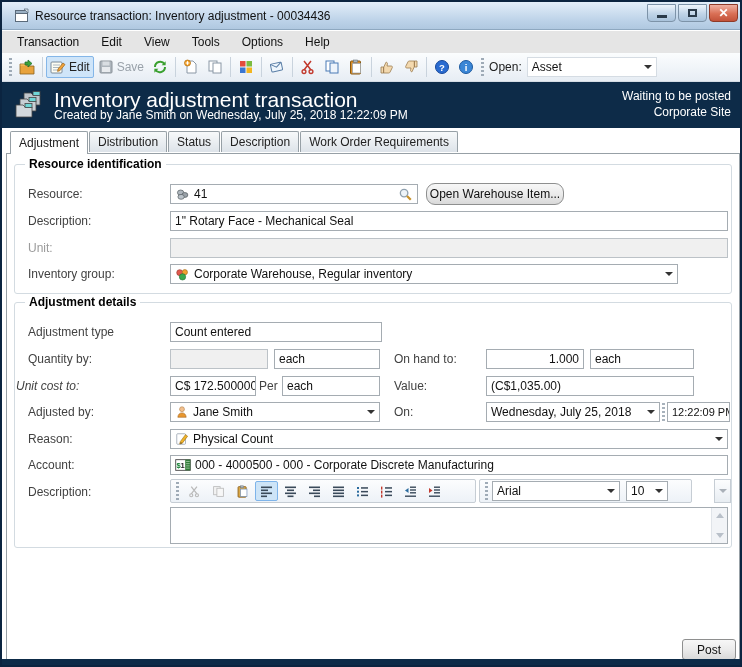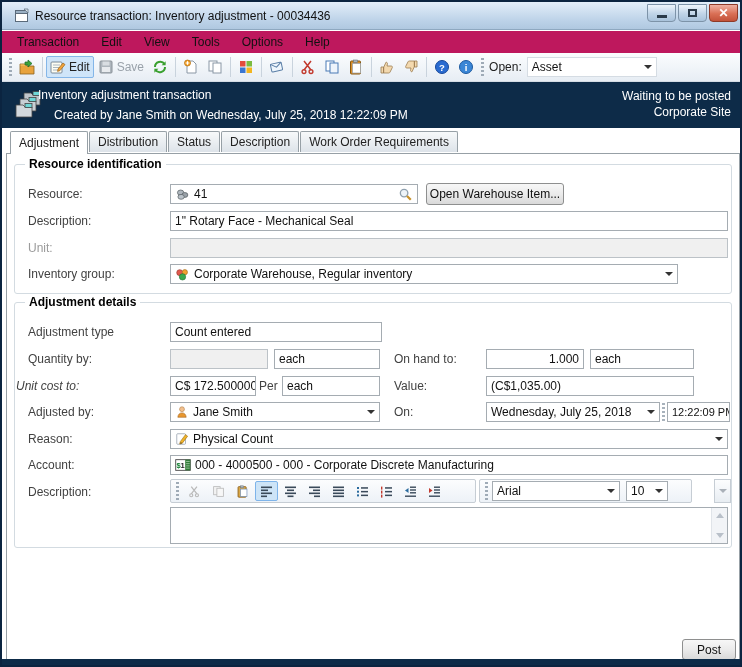--- a/index.html
+++ b/index.html
@@ -12,41 +12,41 @@
              background:linear-gradient(#e3eef9,#bcd2e8 70%,#b0c8e0);
              border-bottom:1px solid #8ea8c0; display:flex; align-items:center; padding-left:12px; }
   .titlebar .ttl{ font-size:12px; color:#111; margin-left:5px; }
   .winbtns{ position:absolute; right:2px; top:2px; display:flex; gap:2px; }
   .wbtn{ width:29px; height:18px; border:1px solid #7d93a8; border-radius:0 0 4px 4px;
          background:linear-gradient(#eef5fc,#c0d4e8 55%,#a9c2db); display:flex; align-items:center; justify-content:center; }
   .wbtn.close{ background:linear-gradient(#efb0a2,#d96f55 55%,#c2523a); border-color:#8e3a28; color:#fff; font-weight:bold; font-size:12px; }
   .glyph-min{ width:10px; height:3px; background:#2a3a4a; margin-top:7px; }
   .glyph-max{ width:9px; height:8px; border:2px solid #2a3a4a; background:transparent; }
   
-  .menubar{ position:absolute; left:0; top:29px; right:0; height:22px; background:#be185d;
+  .menubar{ position:absolute; left:0; top:29px; right:0; height:22px; background:#e5e5e5;
             display:flex; align-items:center; padding-left:4px; }
   .menuitem{ font-size:12px; color:#111; padding:3px 11px; }
   
   .toolbar{ position:absolute; left:0; top:51px; right:0; height:29px;
             background:linear-gradient(#fbfdfe,#e7edf4); border-bottom:1px solid #d4dce4;
             display:flex; align-items:center; padding-left:4px; }
   .grip{ width:3px; height:18px; margin:0 3px;
          background:repeating-linear-gradient(#9fabb7 0 2px, transparent 2px 4px); }
   .tsep{ width:1px; height:20px; background:#c9d3dd; margin:0 3px; }
   .tbtn{ height:22px; min-width:22px; display:flex; align-items:center; justify-content:center; gap:3px;
          border:1px solid transparent; border-radius:2px; padding:0 3px; font-size:12px; color:#222; }
   .tbtn.hl{ background:#cfe5f9; border-color:#84b6e8; }
   .tbtn.dis{ color:#9aa2aa; }
   .openlbl{ font-size:12px; color:#222; margin:0 5px 0 2px; }
   .opencombo{ width:130px; height:20px; background:#fff; border:1px solid #d5dce3; display:flex;
               align-items:center; padding:0 4px; font-size:12px; color:#111; }
   .caret{ width:0; height:0; border:4px solid transparent; border-top:4px solid #333; margin-top:4px; margin-left:auto; }
   
   .hdr{ position:absolute; left:0; top:80px; right:0; height:46px; background:#0d2b48; color:#fff; }
-  .hdr .htitle{ position:absolute; left:36px; top:6px; font-size:12px; }
+  .hdr .htitle{ position:absolute; left:52px; top:6px; font-size:21px; }
   .hdr .hsub{ position:absolute; left:52px; top:26px; font-size:12px; }
   .hdr .hright{ position:absolute; right:9px; top:6px; text-align:right; font-size:12px; line-height:16px; }
   .hdr .hicon{ position:absolute; left:12px; top:8px; }
   
   .tabs{ position:absolute; left:8px; top:129px; display:flex; gap:1px; z-index:3; }
   .tab{ height:21px; background:linear-gradient(#f7f9fa,#dde3e9); border:1px solid #97a0a6; border-bottom:none;
         border-radius:2px 2px 0 0; font-size:12px; color:#222; padding:0 8px; line-height:20px; }
   .tab.active{ height:23px; background:#fff; line-height:23px; }
   .page{ position:absolute; left:4px; top:151px; width:734px; height:508px; background:#fff; border:1px solid #97a0a6; }
   
@@ -282,21 +282,21 @@
         </g>
       </svg>
     <span>41</span>
     <span style="margin-left:auto;">
       <svg width="15" height="15" viewBox="0 0 16 16">
           <circle cx="6.5" cy="6.5" r="4" fill="#eef4f8" stroke="#8fa0ae" stroke-width="1.4"></circle>
           <line x1="9.6" y1="9.6" x2="13.6" y2="13.6" stroke="#c8922a" stroke-width="2.4"></line>
         </svg>
     </span>
   </div>
-  <div class="btn" style="left:424px; top:181px; width:138px;">Open Warehouse Item...</div>
+  <div class="btn" style="left:424px; top:181px; width:138px;border-radius:9px;">Open Warehouse Item...</div>
 
   <div class="lbl" style="left:26px; top:209px;">Description:</div>
   <div class="fld" style="left:168px; top:209px; width:558px;">
     <span>1" Rotary Face - Mechanical Seal</span>
   </div>
 
   <div class="lbl dis" style="left:26px; top:236px;">Unit:</div>
   <div class="fld dis" style="left:168px; top:236px; width:558px;">
     <span></span>
   </div>

